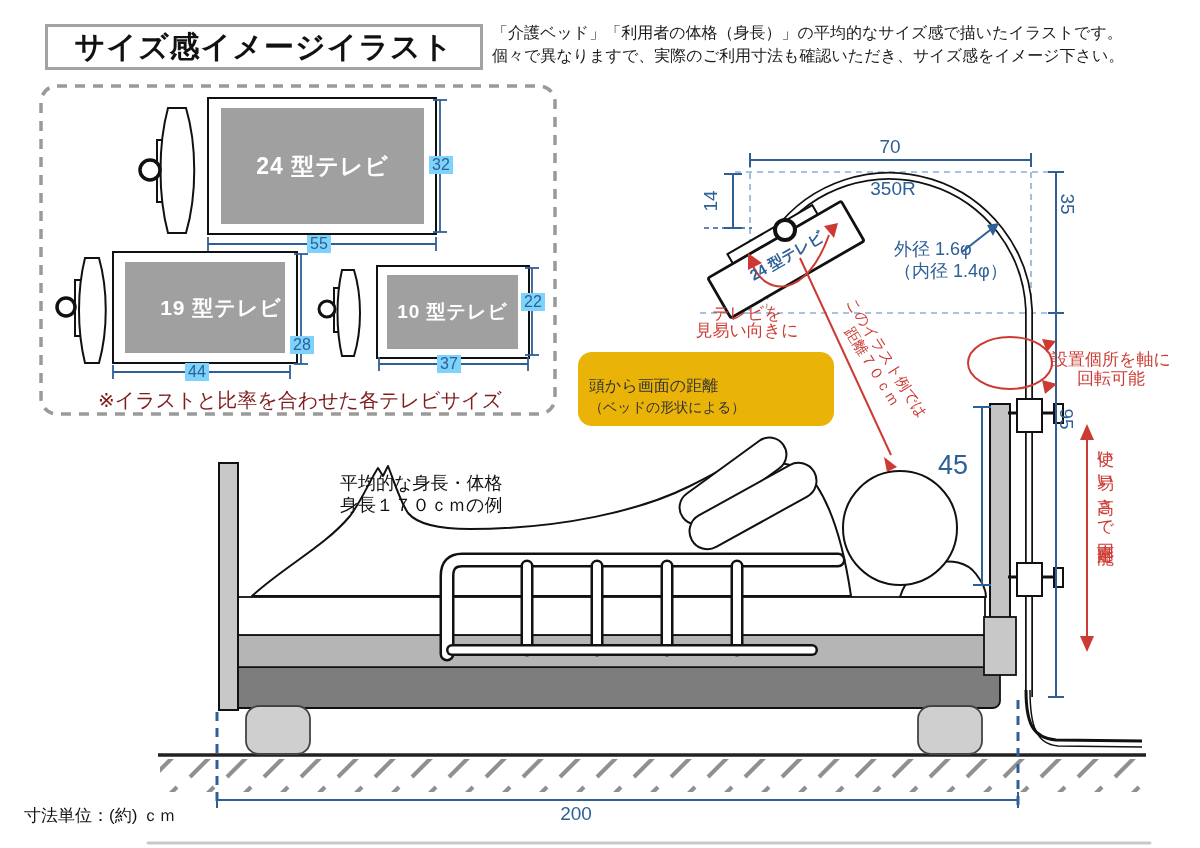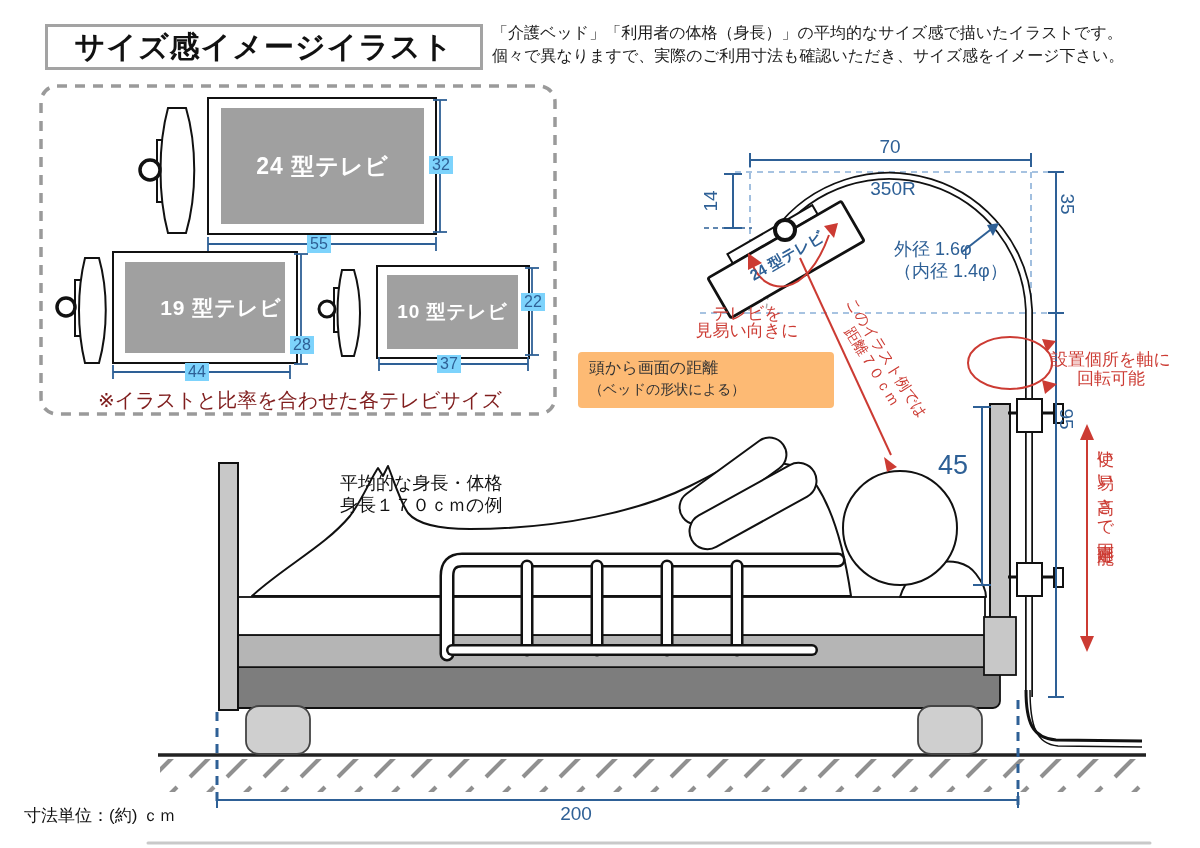--- a/index.html
+++ b/index.html
@@ -12,21 +12,21 @@
   .dim{font-size:19px;color:#2e6096;}
   .dimS{font-size:16px;color:#2e6096;background:#7dd3fc;padding:0 3px;}
   .rot-ccw{transform:rotate(-90deg);transform-origin:center center;}
   .rot-cw{transform:rotate(90deg);transform-origin:center center;}
   .title-box{left:45px;top:24px;width:432px;height:40px;border:3px solid #a3a3a3;
              font-size:30px;font-weight:bold;color:#111;text-align:center;line-height:40px;letter-spacing:1px;}
   .desc{left:492px;top:21px;font-size:16px;color:#1a1a1a;line-height:23px;}
   .tvtext{position:absolute;display:flex;align-items:center;justify-content:center;
           color:#fff;font-weight:bold;letter-spacing:1px;}
   .note{left:88px;top:387px;width:424px;text-align:center;font-size:20px;color:#7f1d1d;}
-  .infobox{left:578px;top:352px;width:234px;background:#fdba74;border-radius:4px;padding:6px 11px 9px 11px;}
+  .infobox{left:578px;top:352px;width:234px;background:#eab308;border-radius:14px;padding:24px 11px 9px 11px;}
   .infobox .l1{font-size:16px;color:#333;}
   .infobox .l2{font-size:18px;font-weight:bold;color:#1f5faa;margin-top:2px;}
   .infobox .l3{font-size:14px;color:#333;margin-top:2px;}
   .person-note{left:332px;top:472px;font-size:18px;color:#111;line-height:22px;margin-left:8px;}
   .unit{left:24px;top:804px;font-size:17px;color:#111;}
 </style>
 </head>
 <body>
 
 <div id="stage">

